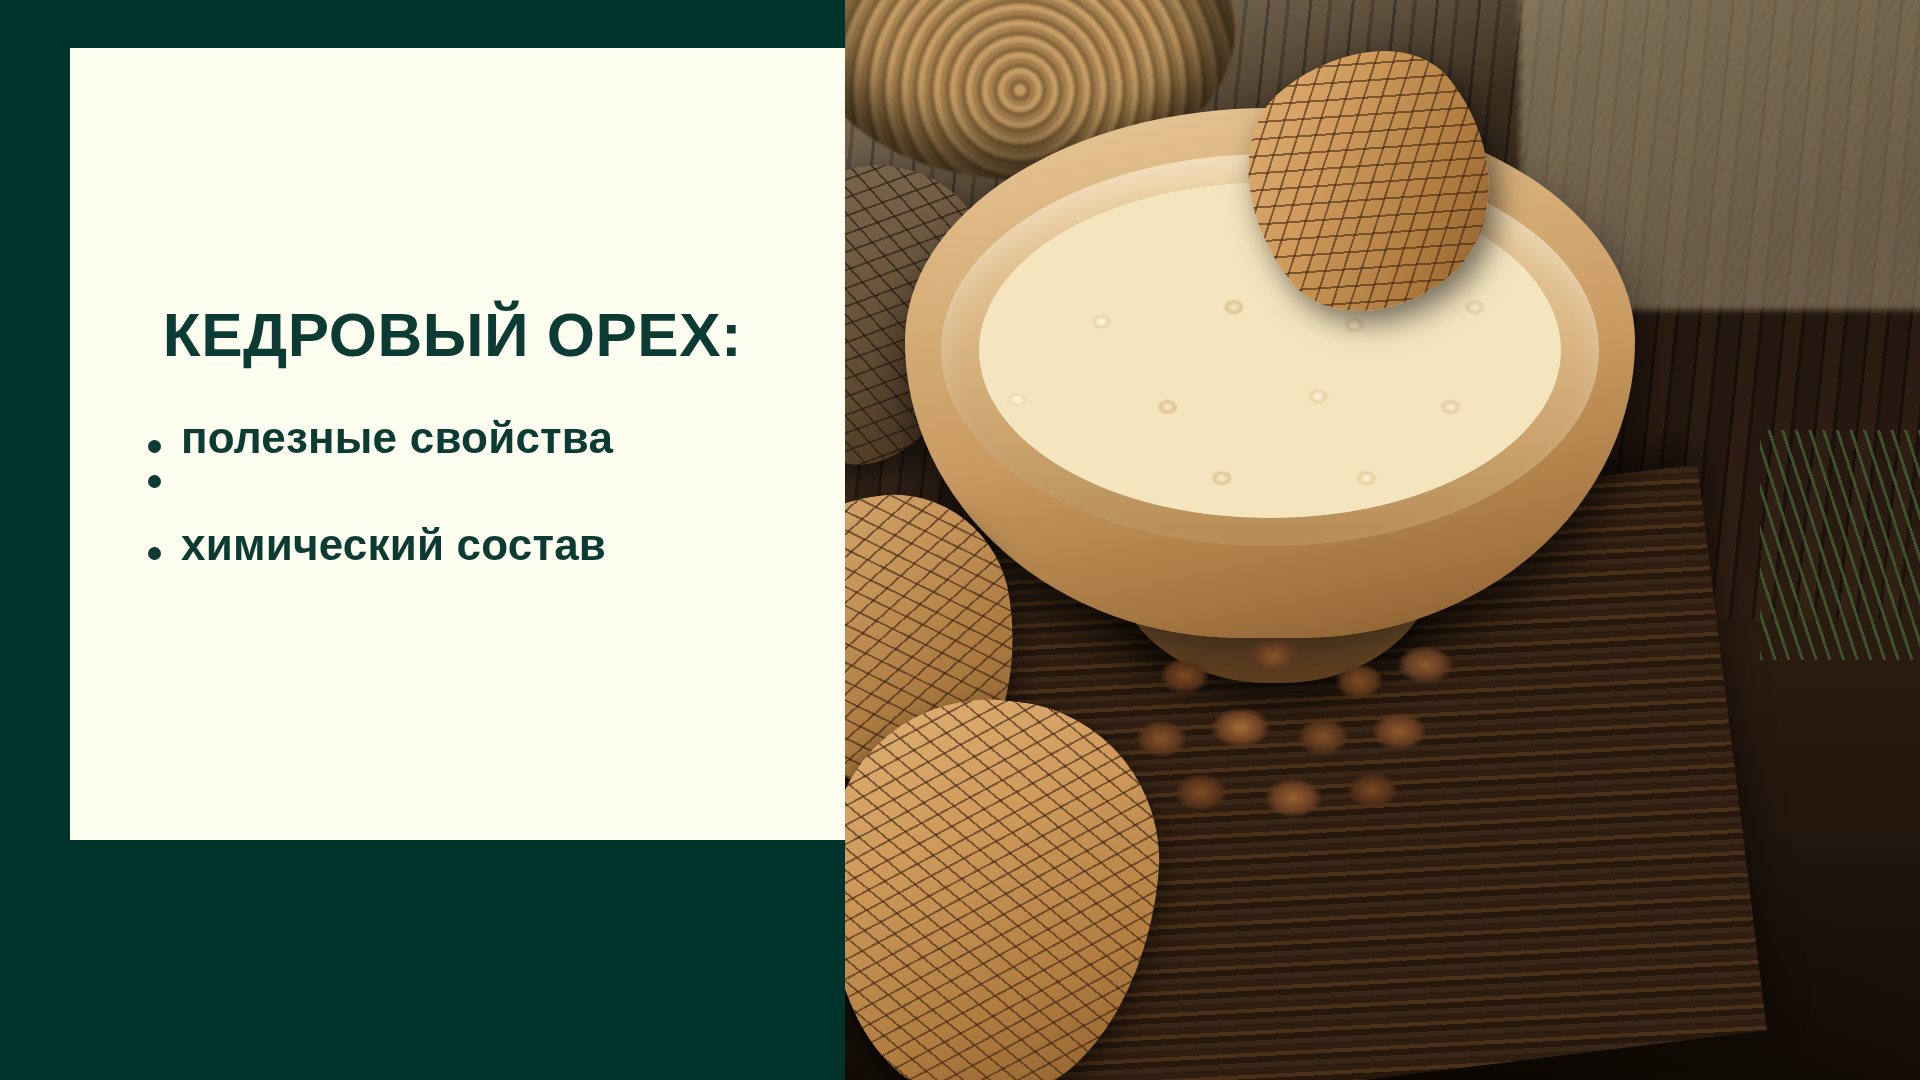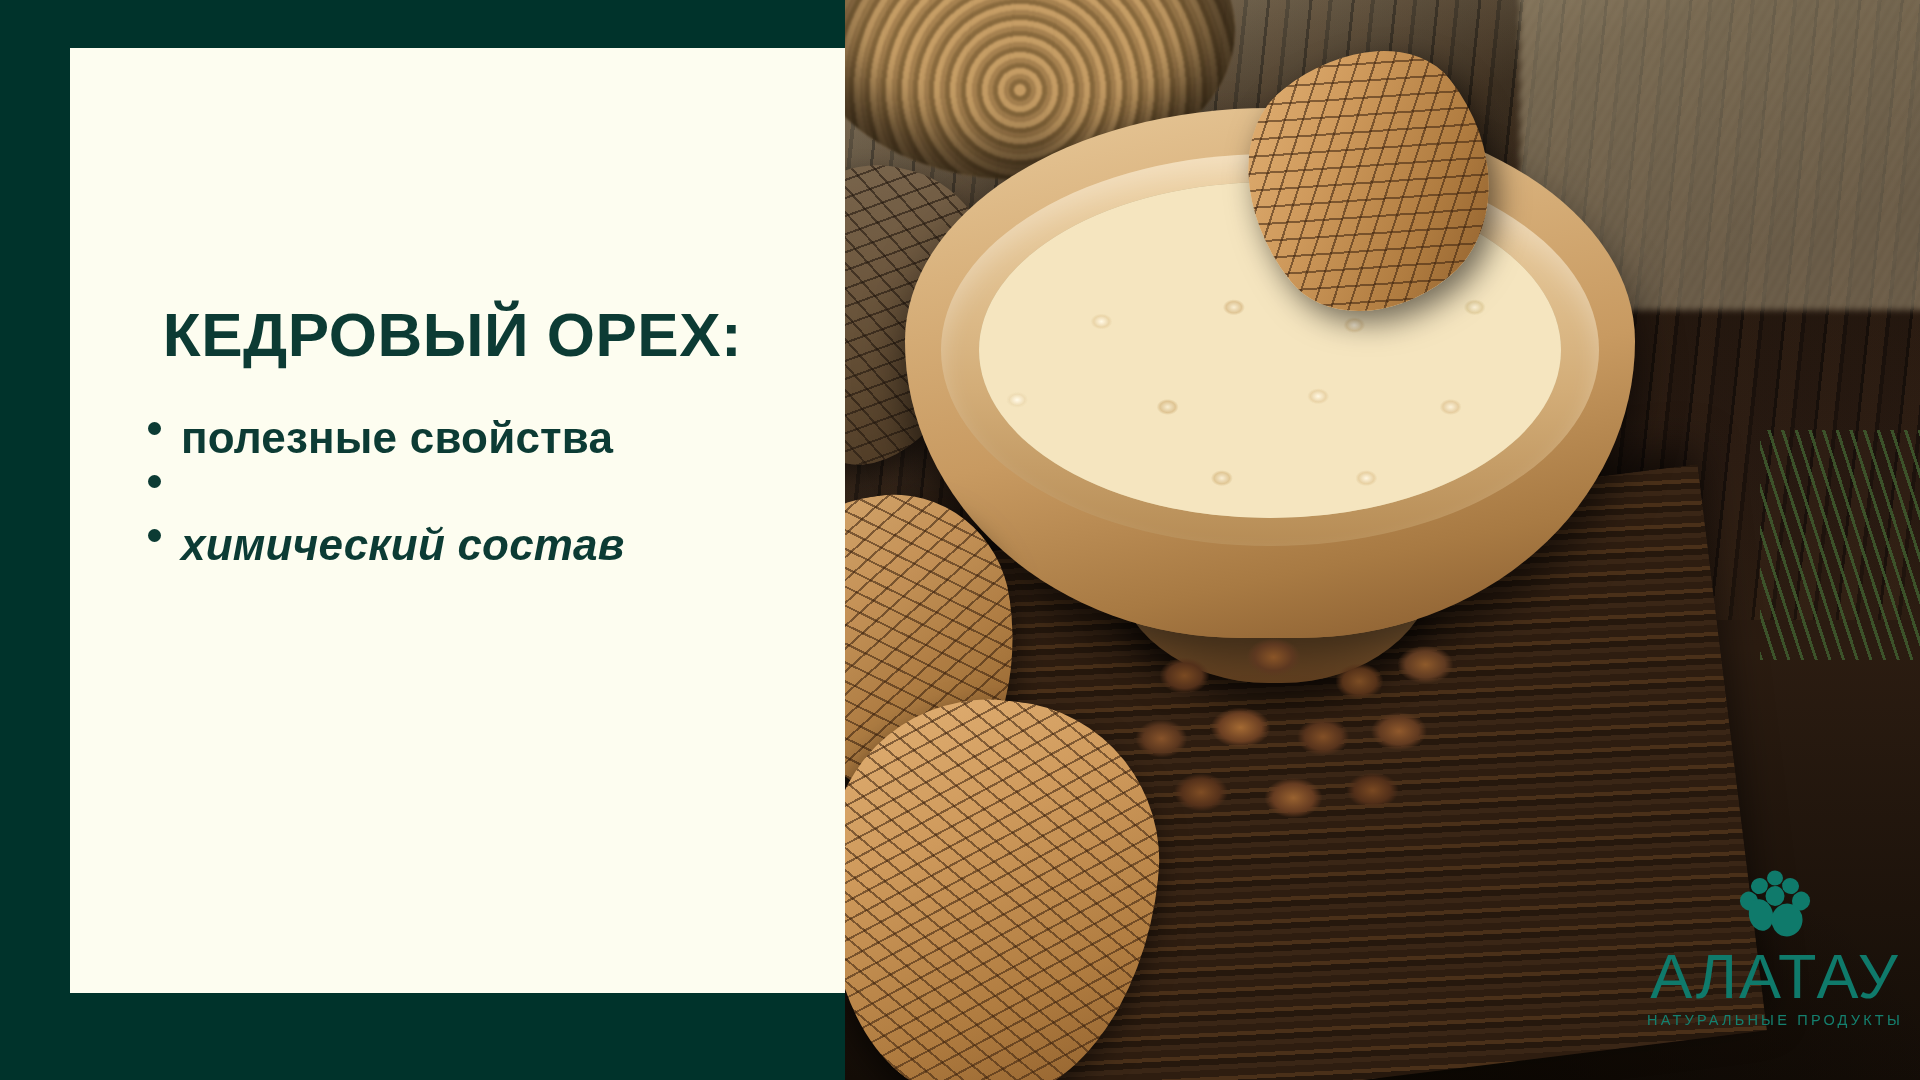--- a/index.html
+++ b/index.html
@@ -244,21 +244,21 @@
         rgba(64,94,48,.92) 0px, rgba(64,94,48,.92) 3px,
         rgba(0,0,0,0) 3px, rgba(0,0,0,0) 13px);
     filter: blur(.6px);
     opacity: .9;
   }
 
   
   .card {
     position: absolute;
     left: 70px; top: 48px;
-    width: 775px; height: 945px;
+    width: 775px; height: 792px;
     background: #fdfdf0;
   }
   .card-inner {
     position: absolute;
     left: 0; right: 0;
     top: 255px;
     padding: 0 34px 0 24px;
   }
   .title {
     margin: 0 0 46px 0;
@@ -270,31 +270,31 @@
     text-align: center;
     white-space: nowrap;
   }
   .bullets {
     list-style: none;
     margin: 0;
     padding: 0;
   }
   .bullets li {
     display: flex;
-    align-items: center;
+    align-items: flex-end;
     justify-content: flex-start;
     padding-left: 54px;
     margin-bottom: 22px;
     font-size: 44px;
     font-weight: 700;
     color: #0c3b34;
     letter-spacing: .2px;
     white-space: nowrap;
   }
-  .bullets li:last-child { margin-bottom: 16px; font-style: italic; }
+  .bullets li:last-child { margin-bottom: 16px; }
   .bullet-dot {
     display: inline-block;
     width: 13px; height: 13px;
     border-radius: 50%;
     background: #0c3b34;
     margin-right: 20px;
     flex: 0 0 auto;
     position: relative;
     top: -10px;
   }
@@ -368,30 +368,14 @@
           <span class="bullet-dot"></span>
         </li>
         <li>
           <span class="bullet-dot"></span>
           <span>химический состав</span>
         </li>
       </ul>
     </div>
   </div>
 
-  <div class="logo">
-    <svg class="logo-mark" width="80" height="76" viewBox="0 0 80 76" aria-hidden="true">
-      <g fill="#0f7a6b">
-        <ellipse cx="40" cy="8" rx="8" ry="7.5"></ellipse>
-        <ellipse cx="24.5" cy="16" rx="8.5" ry="8" transform="rotate(-18 24.5 16)"></ellipse>
-        <ellipse cx="55.5" cy="16" rx="8.5" ry="8" transform="rotate(18 55.5 16)"></ellipse>
-        <ellipse cx="14" cy="31" rx="9" ry="9.5" transform="rotate(-22 14 31)"></ellipse>
-        <ellipse cx="66" cy="31" rx="9" ry="9.5" transform="rotate(22 66 31)"></ellipse>
-        <ellipse cx="40" cy="26" rx="9.5" ry="10"></ellipse>
-        <ellipse cx="26" cy="45" rx="12" ry="16" transform="rotate(-12 26 45)"></ellipse>
-        <ellipse cx="52" cy="50" rx="15.5" ry="16.5" transform="rotate(8 52 50)"></ellipse>
-      </g>
-    </svg>
-    <span class="logo-word">АЛАТАУ</span>
-    <span class="logo-tagline">НАТУРАЛЬНЫЕ ПРОДУКТЫ</span>
-  </div>
 
 </div>
 
 </body></html>

